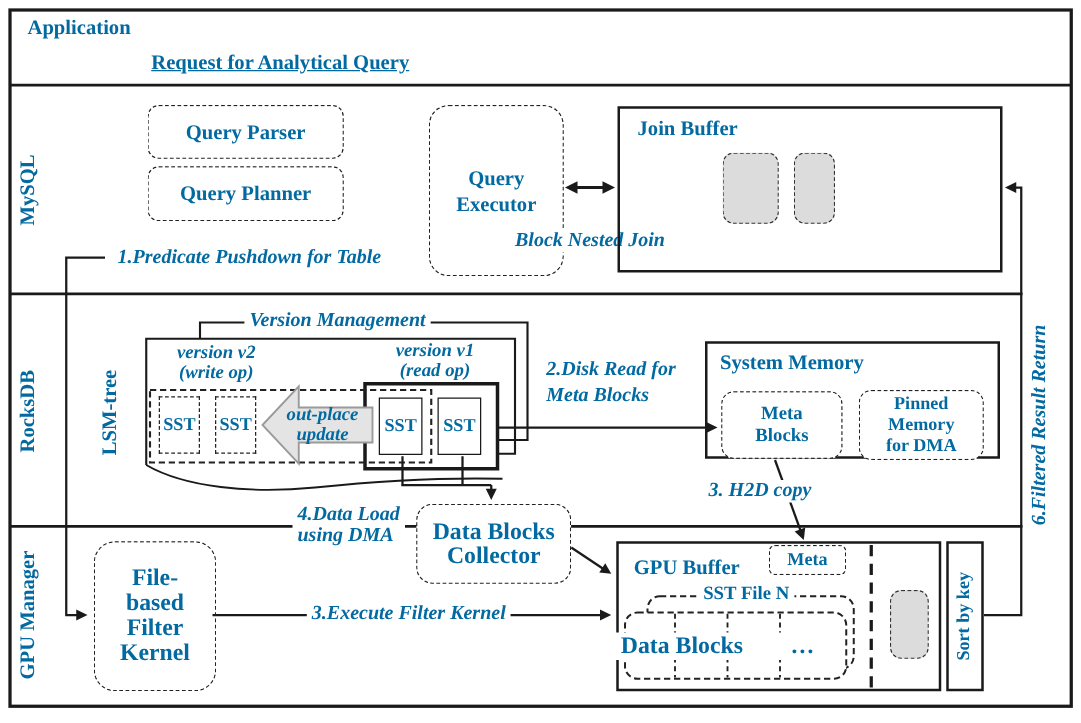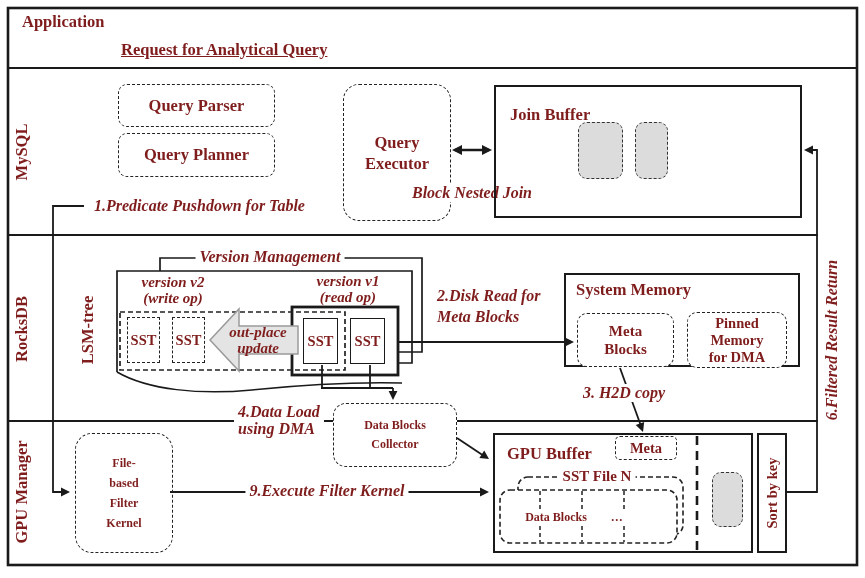--- a/index.html
+++ b/index.html
@@ -1,31 +1,31 @@
 <!DOCTYPE html>
 <html><head>
 <meta charset="utf-8">
 <style>
   html,body{margin:0;padding:0;background:#fff;}
   .stage{position:relative;width:865px;height:578px;background:#fff;
-         font-family:"Liberation Serif",serif;color:#7f1d1d;overflow:hidden;}
+         font-family:"Liberation Serif",serif;color:#0369a1;overflow:hidden;}
   svg.layer{position:absolute;left:0;top:0;}
   .abs{position:absolute;box-sizing:border-box;}
   .flex{display:flex;align-items:center;justify-content:center;text-align:center;}
   .cc{position:absolute;transform:translate(-50%,-50%);text-align:center;}
   .vert{position:absolute;transform:translate(-50%,-50%) rotate(-90deg);white-space:nowrap;}
   .b{font-weight:bold;}
   .i{font-style:italic;}
   .pre{white-space:pre-line;}
   .nw{white-space:nowrap;}
   .wbg{background:#fff;padding:0 4px;}
   .dashed{border:1.6px dashed #222;}
   .solid{border:2px solid #1a1a1a;}
   .gray{background:#dcdcdc;border:1.6px dashed #333;border-radius:9px;} .f14{font-size:14.5px;} .f15{font-size:15px;}
-  .f155{font-size:12px;} .f16{font-size:16px;} .f165{font-size:16.5px;}
+  .f155{font-size:19px;} .f16{font-size:16px;} .f165{font-size:16.5px;}
 </style>
 </head>
 <body>
 
 <div class="stage">
 
   <svg class="layer" width="865" height="578" viewBox="0 0 865 578">
 
     <rect x="8" y="8" width="849" height="557" fill="none" stroke="#1a1a1a" stroke-width="2.6"></rect>
     <path d="M8,68 H857" stroke="#1a1a1a" stroke-width="2.2" fill="none"></path>
@@ -81,21 +81,21 @@
   <div class="vert b f165" style="left:22px;top:329px;">RocksDB</div>
   <div class="vert b f165" style="left:22px;top:492px;">GPU Manager</div>
 
   <div class="abs flex dashed b f165" style="left:118px;top:84px;width:157px;height:43px;border-radius:9px;">Query Parser</div>
   <div class="abs flex dashed b f165" style="left:118px;top:133px;width:157px;height:44px;border-radius:9px;">Query Planner</div>
   <div class="abs flex dashed b f165 pre" style="left:343px;top:84px;width:108px;height:137px;border-radius:16px;line-height:21px;">Query
 Executor</div>
   <div class="cc b i f16 nw wbg" style="left:472px;top:193px;">Block Nested Join</div>
 
   <div class="abs solid" style="left:494px;top:85px;width:308px;height:133px;">
-    <div class="abs b f165" style="left:14px;top:6px;margin-top:12px;">Join Buffer</div>
+    <div class="abs b f165" style="left:14px;top:6px;">Join Buffer</div>
     <div class="abs gray" style="left:82px;top:35px;width:45px;height:57px;"></div>
     <div class="abs gray" style="left:139px;top:35px;width:33px;height:57px;"></div>
   </div>
 
   <div class="abs b i f16 nw wbg" style="left:90px;top:197px;">1.Predicate Pushdown for Table</div>
 
   <div class="vert b f165" style="left:88px;top:330px;">LSM-tree</div>
   <div class="cc b i f16 nw wbg" style="left:270px;top:257px;">Version Management</div>
   <div class="cc b i f15 pre" style="left:173px;top:290px;line-height:16px;">version v2
 (write op)</div>
@@ -114,32 +114,32 @@
 Meta Blocks</div>
 
   <div class="abs solid" style="left:564px;top:273px;width:236px;height:94px;">
     <div class="abs b f165" style="left:10px;top:5px;">System Memory</div>
   </div>
   <div class="abs flex dashed b f15 pre" style="left:577px;top:313px;width:97px;height:54px;border-radius:10px;line-height:18px;background:#fff;">Meta
 Blocks</div>
   <div class="abs flex dashed b f14 pre" style="left:687px;top:312px;width:100px;height:56px;border-radius:10px;line-height:17px;background:#fff;">Pinned
 Memory
 for DMA</div>
-  <div class="cc b i f16 nw wbg" style="left:624px;top:393px;">3. H2D copy</div>
+  <div class="cc b i f16 nw wbg" style="left:608px;top:393px;">3. H2D copy</div>
 
   <div class="abs b i f16 pre wbg" style="left:234px;top:403px;line-height:17px;">4.Data Load
 using DMA</div>
   <div class="abs flex dashed b f155 pre" style="left:333px;top:403px;width:124px;height:64px;border-radius:13px;line-height:19px;background:#fff;">Data Blocks
 Collector</div>
 
   <div class="abs flex dashed b f155 pre" style="left:75px;top:433px;width:98px;height:120px;border-radius:17px;line-height:20px;">File-
 based
 Filter
 Kernel</div>
-  <div class="cc b i f16 nw wbg" style="left:327px;top:491px;">9.Execute Filter Kernel</div>
+  <div class="cc b i f16 nw wbg" style="left:327px;top:491px;">3.Execute Filter Kernel</div>
 
   <div class="abs solid" style="left:493px;top:433px;width:260px;height:120px;text-align:right;">
     <div class="abs b f165" style="left:12px;top:9px;">GPU Buffer</div>
   </div>
   <div class="abs flex dashed b f14" style="left:615px;top:436px;width:62px;height:24px;border-radius:5px;background:#fff;">Meta</div>
   <div class="cc b f15 nw wbg" style="left:597px;top:476px;">SST File N</div>
   <div class="cc b f155 nw wbg" style="left:574px;top:517px;">Data Blocks  …</div>
   <div class="abs gray" style="left:712px;top:472px;width:31px;height:55px;"></div>
 
   <div class="abs solid" style="left:757px;top:433px;width:30px;height:120px;background:#fff;">

